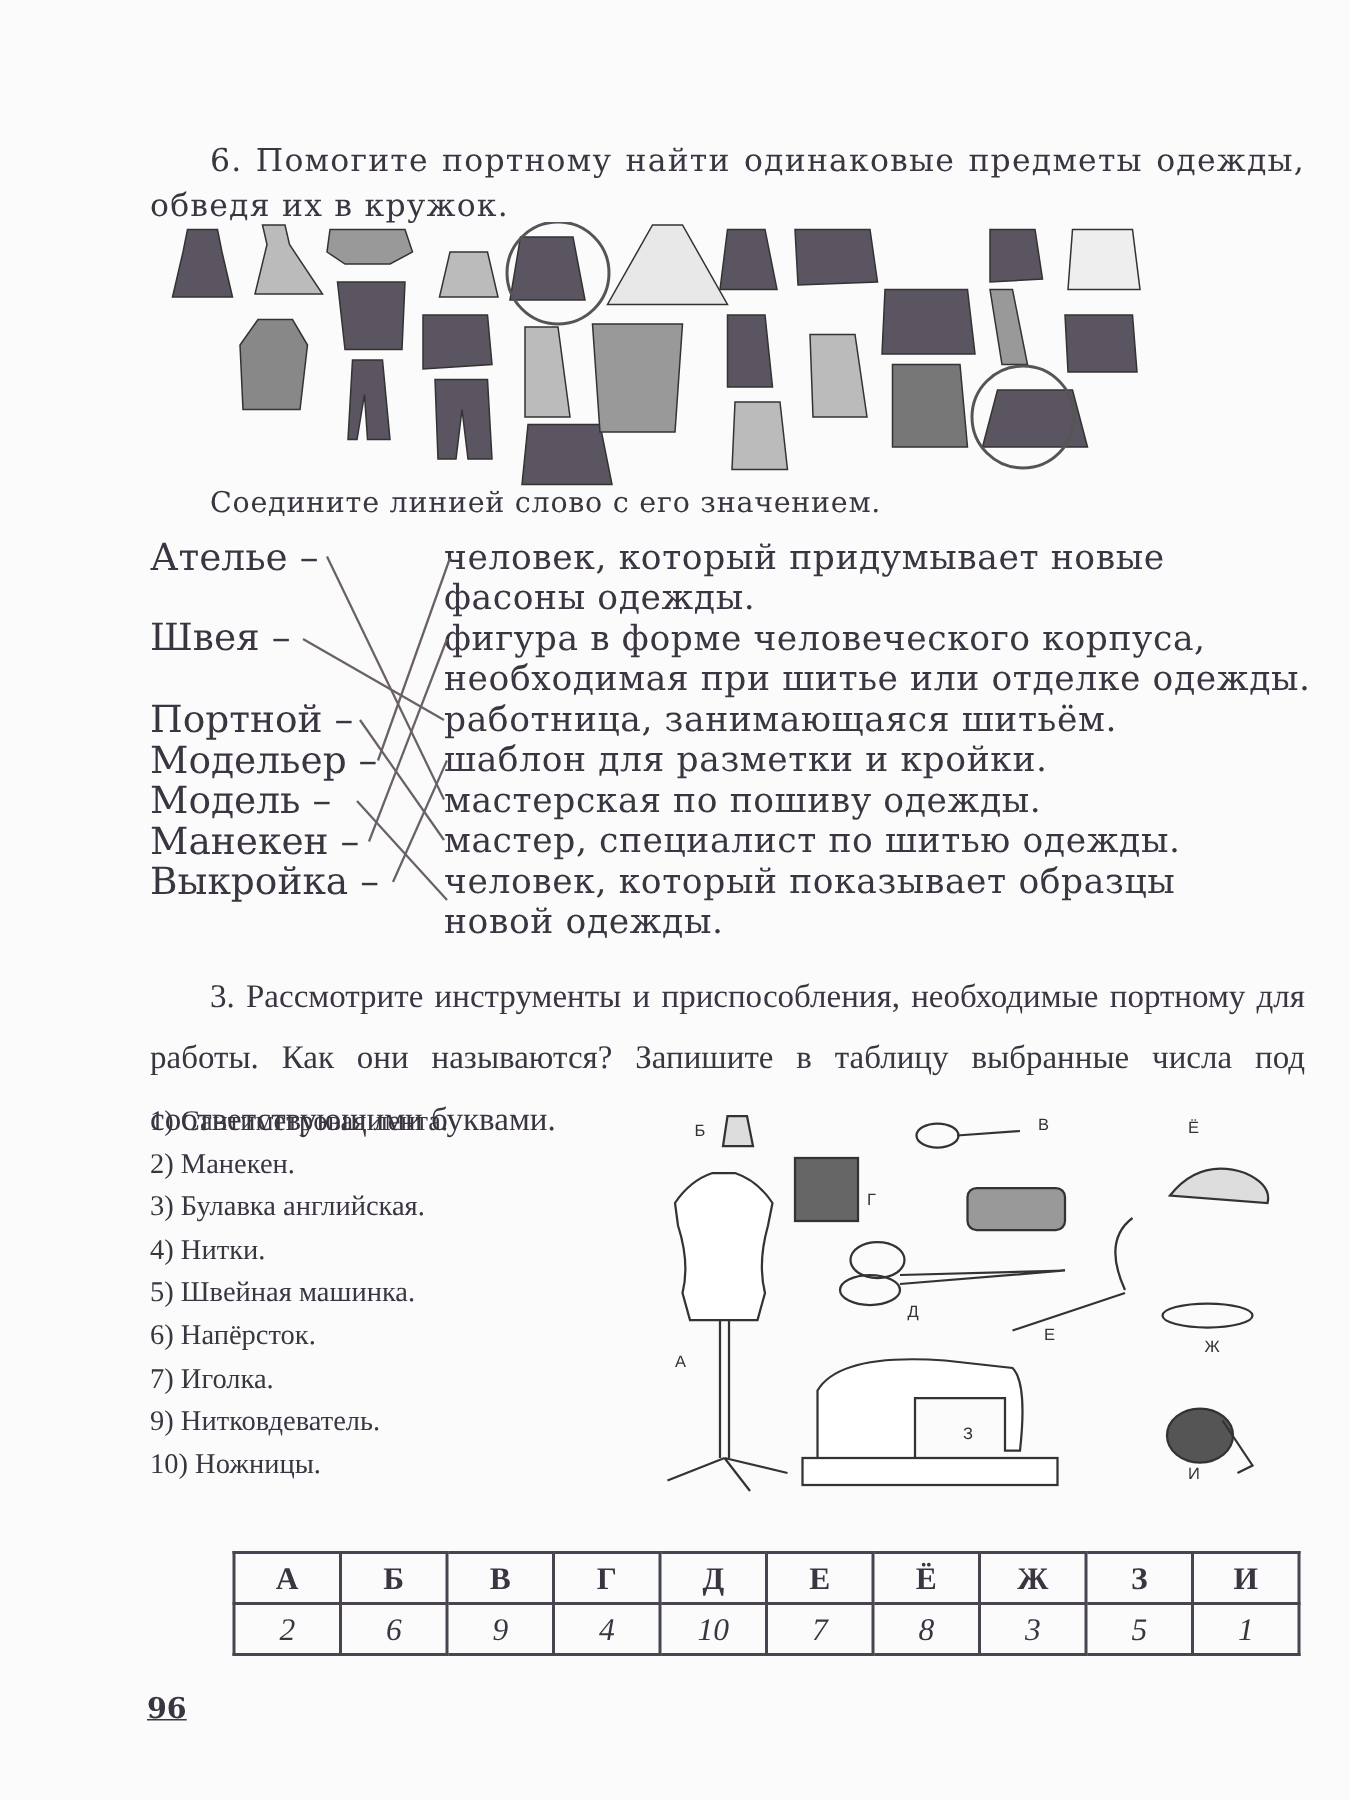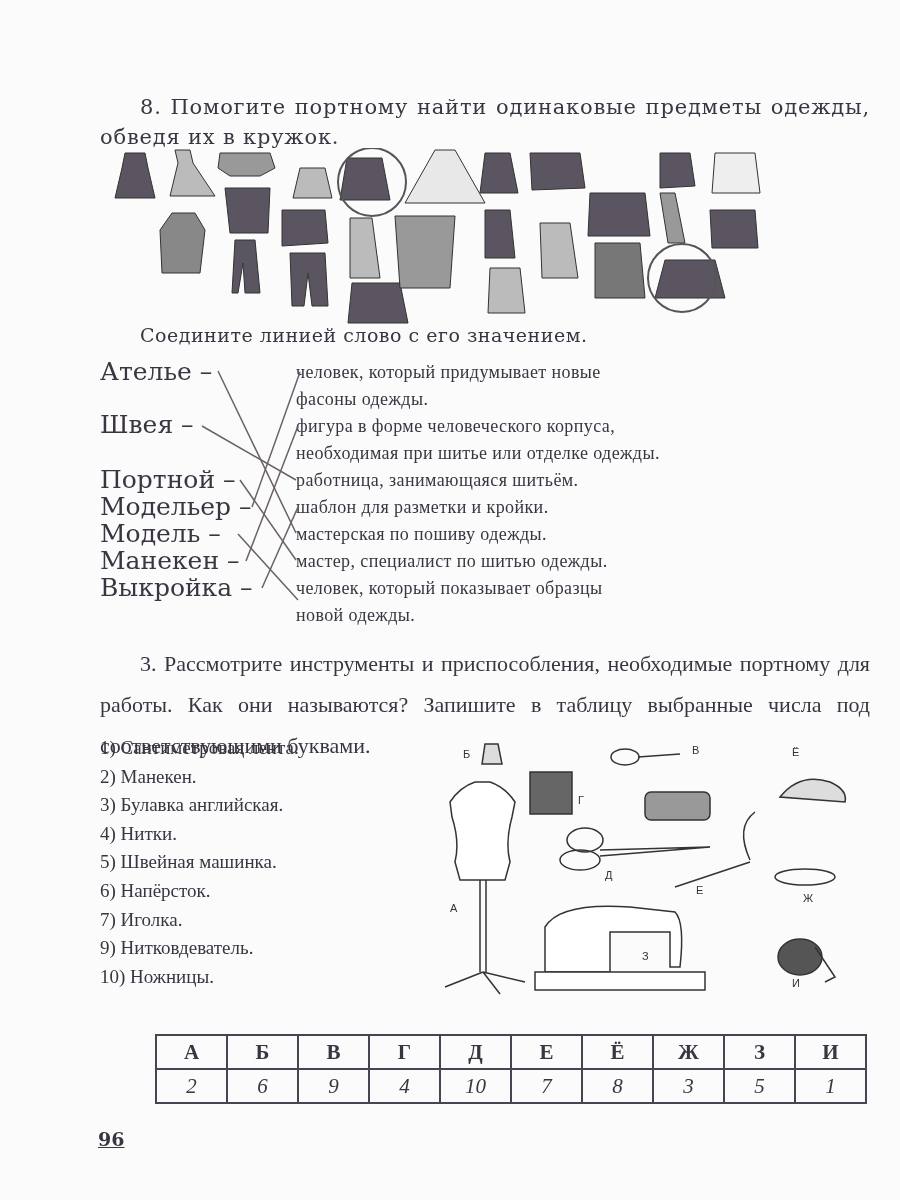--- a/index.html
+++ b/index.html
@@ -10,21 +10,21 @@
     color:#3a3540;
   }
   .abs { position:absolute; }
   .task-title {
     left:100px; top:92px; width:770px;
     font-size:21px; line-height:30px; letter-spacing:0.8px;
     text-align:justify; text-indent:40px;
   }
   .sub-title { left:140px; top:324px; font-size:19px; letter-spacing:0.5px;text-align:right; }
   .word { left:100px; font-size:25px; line-height:26px; }
-  .meaning { left:296px; font-size:18px; line-height:26px; letter-spacing:0.4px;font-family:Liberation Serif, serif; }
+  .meaning { left:296px; font-size:23px; line-height:26px; letter-spacing:0.4px; }
   .task3 {
     left:100px; top:643px; width:770px;
     font-family:"Liberation Serif",serif;
     font-size:22px; line-height:41px; text-align:justify; text-indent:40px;
   }
   .tool-list { left:100px; top:734px; font-size:19px; line-height:28.6px;font-family:Liberation Serif, serif; }
   .tool-list div { white-space:nowrap; }
   table.answers {
     position:absolute; left:155px; top:1034px; width:712px;
     border-collapse:collapse; table-layout:fixed;
@@ -34,21 +34,21 @@
     font-size:20px;
   }
   table.answers tr.letters td { font-weight:bold; font-family:"Liberation Serif",serif; font-size:21px; }
   table.answers tr.nums td { font-style:italic; font-family:"Liberation Serif",serif; font-size:21px; }
   .page-num { left:98px; top:1128px; font-weight:bold; font-size:19px;text-decoration:underline; }
   .lbl { position:absolute; font-family:"Liberation Sans",sans-serif; font-size:11px; color:#333; }
 </style>
 </head>
 <body>
 
-<div class="abs task-title">8. Помогите портному найти одинаковые предметы одежды, обведя их в кружок.</div>
+<div class="abs task-title">6. Помогите портному найти одинаковые предметы одежды, обведя их в кружок.</div>
 
 <svg class="abs" style="left:100px;top:148px" width="770" height="176">
   <g fill="#5a5560" stroke="#333" stroke-width="1">
 
     <path d="M25 5 L45 5 L48 20 L55 50 L15 50 L22 20 Z"></path>
     <path d="M75 2 L90 2 L93 15 L115 48 L70 48 L78 15 Z" fill="#bbb"></path>
     <path d="M120 5 L170 5 L175 20 L160 28 L130 28 L118 20 Z" fill="#999"></path>
     <path d="M200 20 L225 20 L232 50 L193 50 Z" fill="#bbb"></path>
     <path d="M247 10 L282 10 L290 52 L240 52 Z"></path>
     <path d="M335 2 L355 2 L385 55 L305 55 Z" fill="#e8e8e8"></path>

